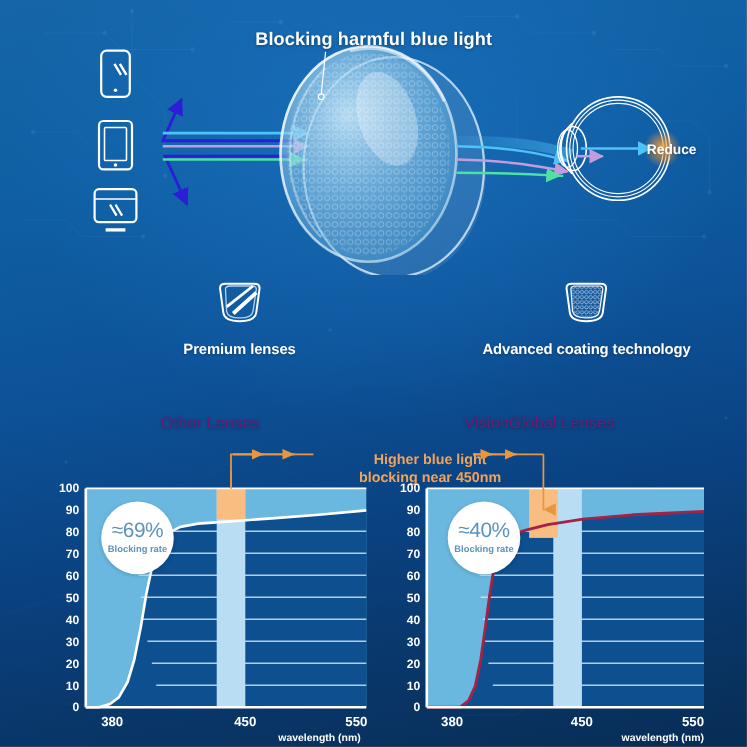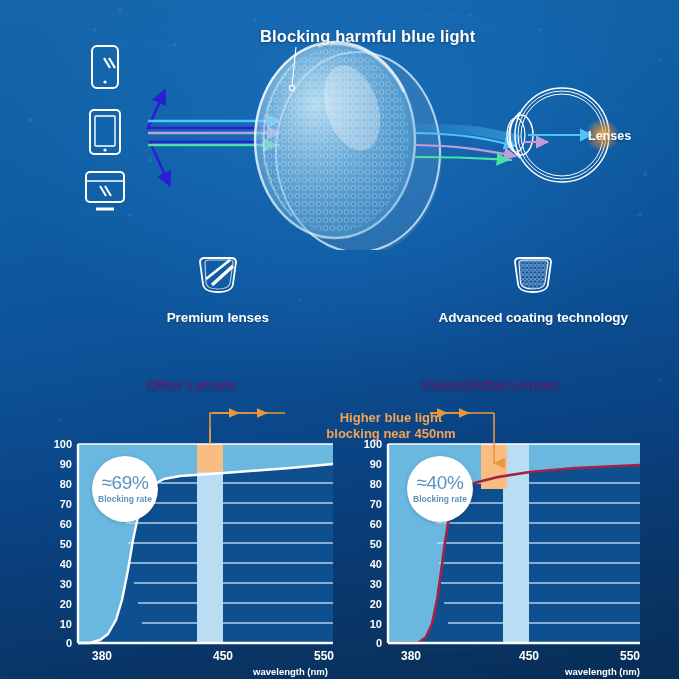--- a/index.html
+++ b/index.html
@@ -11,21 +11,21 @@
       linear-gradient(170deg, #1565a8 0%, #0f5fa4 22%, #0d5399 45%, #0a4180 68%, #093668 85%, #082d55 100%);
     position:relative;
   }
 
   
   .texture { position:absolute; inset:0; opacity:.30; pointer-events:none; }
 
   
   .hero { position:absolute; left:0; top:0; width:679px; height:250px; }
   .hero-title {
-    position:absolute; left:260px; top:27px;
+    position:absolute; left:232px; top:27px;
     color:#ffffff; font-size:16.5px; font-weight:bold;
     letter-spacing:.1px; white-space:nowrap;
     text-shadow:0 1px 3px rgba(0,0,0,.35);
   }
   .macula-label {
     position:absolute; left:588px; top:129px;
     color:#ffffff; font-size:12.5px; font-weight:bold;
     text-shadow:0 1px 3px rgba(0,0,0,.35);
   }
 
@@ -230,21 +230,21 @@
       <path d="M520 112 A28 30 0 0 0 520 158" stroke-width="1.3"></path>
       <ellipse cx="521" cy="135" rx="12" ry="20"></ellipse>
       <ellipse cx="516" cy="135" rx="9" ry="17" stroke-width="1.2"></ellipse>
     </g>
     <circle cx="602" cy="135" r="17" fill="url(#maculaGlow)"></circle>
     <path d="M528 135 L592 135" stroke="#4fc3f7" stroke-width="2.2" fill="none" marker-end="url(#arrCyan)"></path>
     <path d="M524 142 L548 142" stroke="#c39ddb" stroke-width="2.2" fill="none" marker-end="url(#arrPink)"></path>
   </svg>
 
   <div class="hero-title">Blocking harmful blue light</div>
-  <div class="macula-label">Lenses</div>
+  <div class="macula-label">Reduce</div>
 </div>
 
 <div class="features">
 
   <div class="feature">
     <div class="ficon">
       <svg width="52" height="44" viewBox="0 0 52 44">
         <path d="M8 8 Q8 4 13 4 L39 4 Q44 4 44 8 L41 30 Q40 38 26 38 Q12 38 11 30 Z" fill="none" stroke="#ffffff" stroke-width="1.8"></path>
         <path d="M13 9 Q13 6 17 6 L38 6 Q41 6 41 9 L38 29 Q37 35 26 35 Q15 35 14 29 Z" fill="none" stroke="#ffffff" stroke-width="1.2" opacity="0.7"></path>
         <path d="M14 25 L38 6" stroke="#ffffff" stroke-width="2.6"></path>

